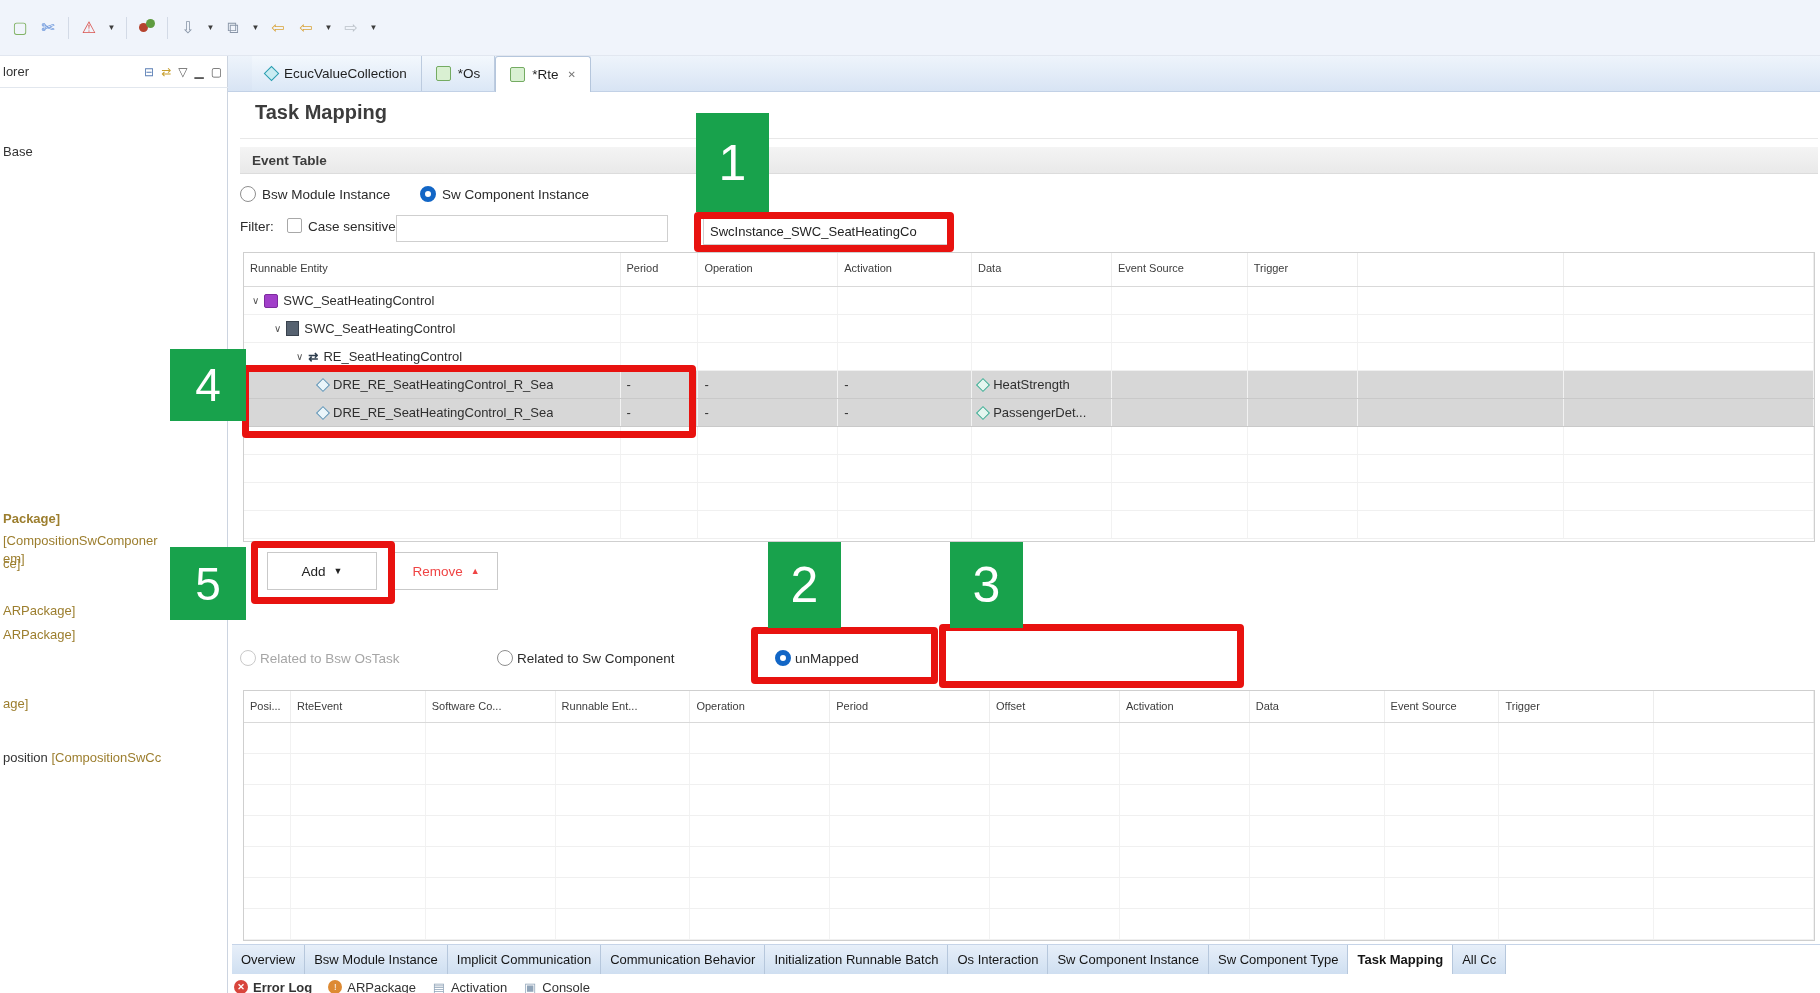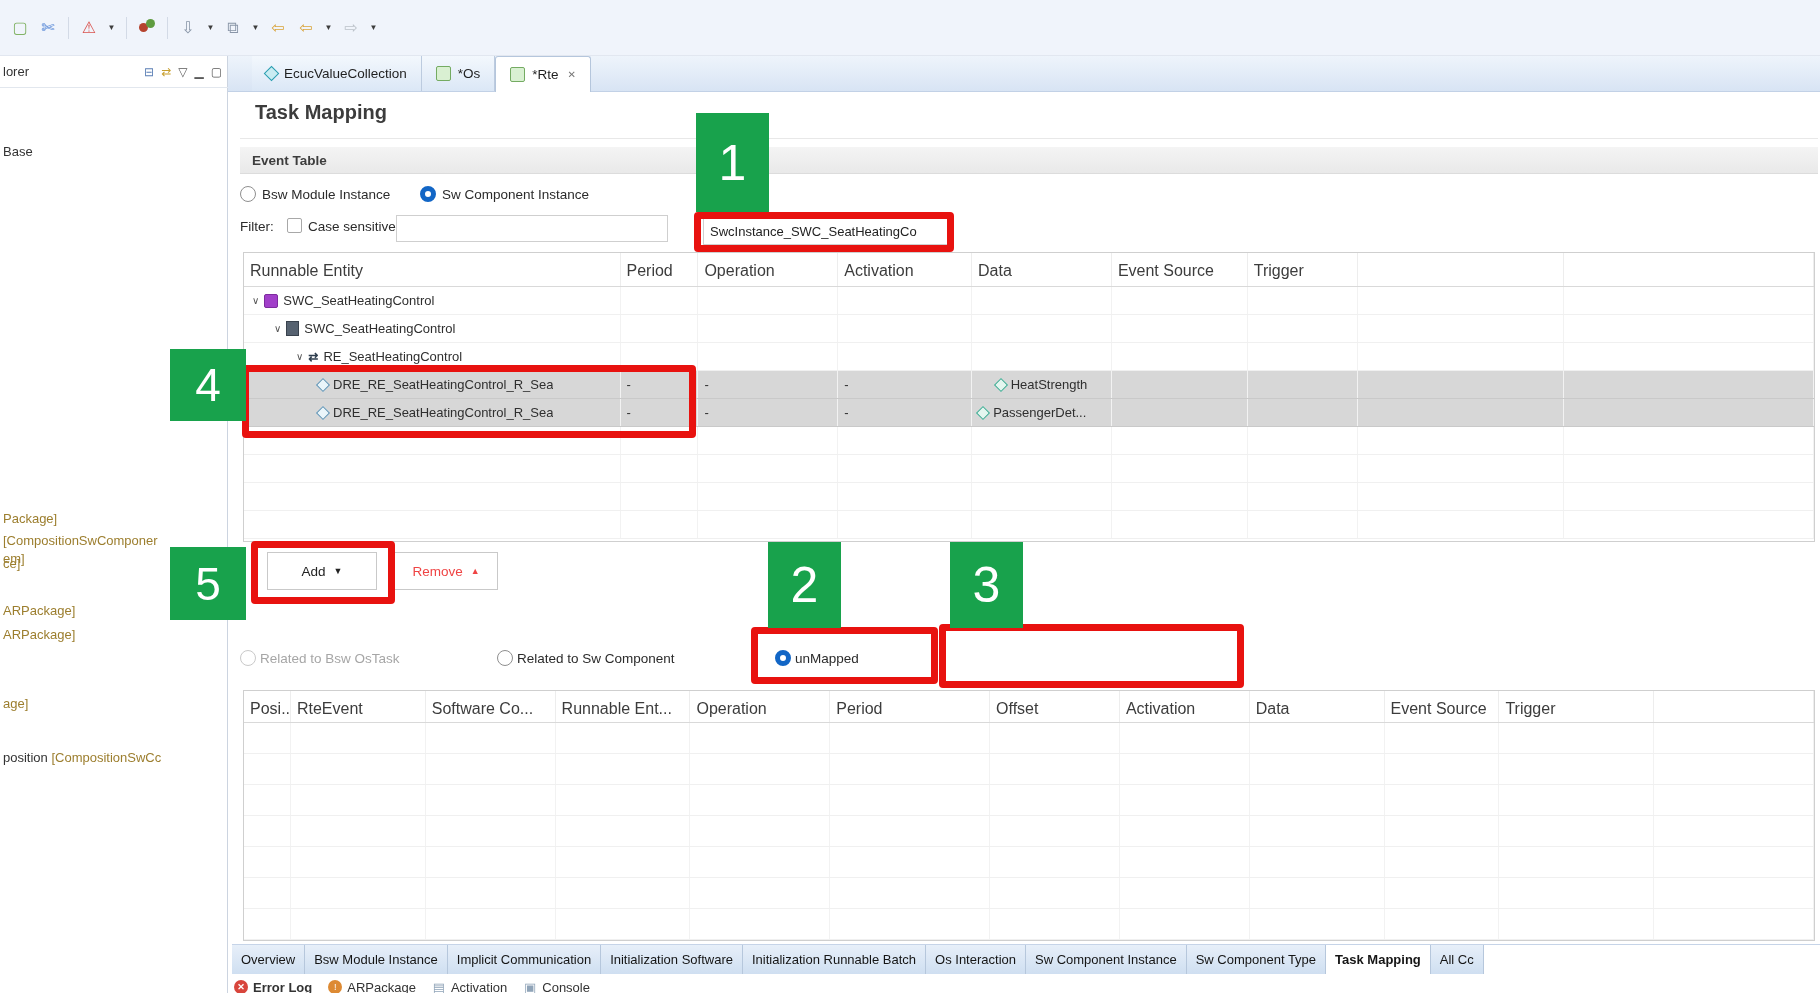--- a/index.html
+++ b/index.html
@@ -68,21 +68,21 @@
   #instance-input{left:475px;top:125px;width:246px;height:28px;}
   #task-field{position:absolute;left:720px;top:555px;width:286px;height:32px;border:1px solid #cfcfcf;
     background:#fff;box-sizing:border-box;display:flex;align-items:center;}
   #task-field .tval{font-size:13px;color:#222;margin-left:7px;white-space:nowrap;overflow:hidden;flex:1;}
   #task-combo{width:24px;height:24px;background:#d9d9d9;margin-right:3px;flex:none;}
 
   .table{position:absolute;left:15px;width:1572px;border:1px solid #cfcfcf;box-sizing:border-box;background:#fff;}
   #table1{top:160px;height:290px;}
   #table2{top:598px;height:251px;}
   .thead{display:flex;border-bottom:1px solid #d9d9d9;box-sizing:border-box;}
-  .th{box-sizing:border-box;padding:9px 6px 0 6px;font-size:16px;color:#3c3c3c;border-right:1px solid #ededed;
+  .th{box-sizing:border-box;padding:9px 6px 0 6px;font-size:11px;color:#3c3c3c;border-right:1px solid #ededed;
     white-space:nowrap;overflow:hidden;}
   #table1 .th{height:33px;} #table2 .th{height:31px;}
   .tr{display:flex;height:28px;border-bottom:1px solid #f0f0f0;box-sizing:border-box;}
   #table2 .tr{height:31px;}
   .tr.sel{background:#d7d7d7;border-bottom:1px solid #c9c9c9;}
   .td{box-sizing:border-box;padding:6px 6px 0 6px;font-size:13px;color:#2f2f2f;border-right:1px solid #f2f2f2;
     white-space:nowrap;overflow:hidden;}
   .tcell0{display:flex;align-items:center;gap:5px;padding-top:0;}
   .chev{font-size:10px;color:#555;flex:none;}
   .ic-comp{width:12px;height:12px;background:#a13fc9;border:1px solid #7d2b9e;border-radius:2px;flex:none;}
@@ -160,21 +160,21 @@
       <span id="explorer-hicons" data-name="explorer-header-icons">
           <span class="exp-ic" data-name="collapse-all-icon" style="color: rgb(91, 127, 181);">⊟</span>
           <span class="exp-ic" data-name="link-with-editor-icon" style="color: rgb(200, 160, 48);">⇄</span>
           <span class="exp-ic" data-name="view-menu-icon" style="color: rgb(90, 90, 90);">▽</span>
           <span class="exp-ic" data-name="minimize-icon" style="color: rgb(90, 90, 90);">▁</span>
           <span class="exp-ic" data-name="maximize-icon" style="color: rgb(90, 90, 90);">▢</span>
         </span>
     </div>
     <div id="explorer-items" data-name="explorer-tree">
         <div class="exp-item" data-name="explorer-tree-item" style="top: 88px;"><span class="exp-dark" data-name="explorer-item-text">Base</span></div>
-        <div class="exp-item" data-name="explorer-tree-item" style="top: 455px;"><span class="exp-gold" data-name="explorer-item-text">Package]</span></div>
+        <div class="exp-item" data-name="explorer-tree-item" style="top: 455px; font-weight: bold;"><span class="exp-gold" data-name="explorer-item-text">Package]</span></div>
         <div class="exp-item" data-name="explorer-tree-item" style="top: 477px;"><span class="exp-gold" data-name="explorer-item-text">[CompositionSwComponer</span></div>
         <div class="exp-item" data-name="explorer-tree-item" style="top: 500px;"><span class="exp-gold" data-name="explorer-item-text">ce]</span></div>
         <div class="exp-item" data-name="explorer-tree-item" style="top: 495px;"><span class="exp-gold" data-name="explorer-item-text">em]</span></div>
         <div class="exp-item" data-name="explorer-tree-item" style="top: 547px;"><span class="exp-gold" data-name="explorer-item-text">ARPackage]</span></div>
         <div class="exp-item" data-name="explorer-tree-item" style="top: 571px;"><span class="exp-gold" data-name="explorer-item-text">ARPackage]</span></div>
         <div class="exp-item" data-name="explorer-tree-item" style="top: 640px;"><span class="exp-gold" data-name="explorer-item-text">age]</span></div>
         <div class="exp-item" data-name="explorer-tree-item" style="top: 694px;"><span class="exp-dark" data-name="explorer-item-text">position </span><span class="exp-gold" data-name="explorer-item-text">[CompositionSwCc</span></div>
       </div>
   </div>
 
@@ -273,21 +273,21 @@
               <div class="td" data-name="table-cell" style="width: 250px;"></div>
             </div>
             <div class="tr sel" data-name="tree-row">
               <div class="td tcell0" data-name="runnable-entity-cell" style="width: 377px; padding-left: 74px;">
                 <span class="dmnd" data-name="event-icon"></span>
                 <span class="row-label" data-name="runnable-label">DRE_RE_SeatHeatingControl_R_Sea</span>
               </div>
               <div class="td" data-name="table-cell" style="width: 78px;"><span data-name="cell-value">-</span></div>
               <div class="td" data-name="table-cell" style="width: 140px;"><span data-name="cell-value">-</span></div>
               <div class="td" data-name="table-cell" style="width: 134px;"><span data-name="cell-value">-</span></div>
-              <div class="td" data-name="table-cell" style="width: 140px; text-align: center;"><span class="dmnd data" data-name="data-diamond-icon"></span><span data-name="cell-value">HeatStrength</span></div>
+              <div class="td" data-name="table-cell" style="width: 140px;"><span class="dmnd data" data-name="data-diamond-icon"></span><span data-name="cell-value">HeatStrength</span></div>
               <div class="td" data-name="table-cell" style="width: 136px;"></div>
               <div class="td" data-name="table-cell" style="width: 110px;"></div>
               <div class="td" data-name="table-cell" style="width: 207px;"></div>
               <div class="td" data-name="table-cell" style="width: 250px;"></div>
             </div>
             <div class="tr sel" data-name="tree-row">
               <div class="td tcell0" data-name="runnable-entity-cell" style="width: 377px; padding-left: 74px;">
                 <span class="dmnd" data-name="event-icon"></span>
                 <span class="row-label" data-name="runnable-label">DRE_RE_SeatHeatingControl_R_Sea</span>
               </div>
@@ -479,21 +479,21 @@
               <div class="td" data-name="table-cell" style="width: 155px;"></div>
               <div class="td" data-name="table-cell" style="width: 160px;"></div>
             </div>
           </div>
       </div>
 
       <div id="bottom-tabs" data-name="editor-bottom-tabs">
           <div class="btab" data-name="bottom-tab-overview">Overview</div>
           <div class="btab" data-name="bottom-tab-bsw-module-instance">Bsw Module Instance</div>
           <div class="btab" data-name="bottom-tab-implicit-communication">Implicit Communication</div>
-          <div class="btab" data-name="bottom-tab-initialization-behavior">Initialization Software</div>
+          <div class="btab" data-name="bottom-tab-initialization-behavior">Communication Behavior</div>
           <div class="btab" data-name="bottom-tab-initialization-runnable-batch">Initialization Runnable Batch</div>
           <div class="btab" data-name="bottom-tab-os-interaction">Os Interaction</div>
           <div class="btab" data-name="bottom-tab-sw-component-instance">Sw Component Instance</div>
           <div class="btab" data-name="bottom-tab-sw-component-type">Sw Component Type</div>
           <div class="btab active" data-name="bottom-tab-task-mapping">Task Mapping</div>
           <div class="btab" data-name="bottom-tab-all-cc">All Cc</div>
         </div>
       <div id="status-row" data-name="view-tabs-row">
           <span class="sview active" data-name="view-tab-error-log">
             <span class="sicon" data-name="error-log-icon" style="background: rgb(216, 69, 60);">✕</span>

